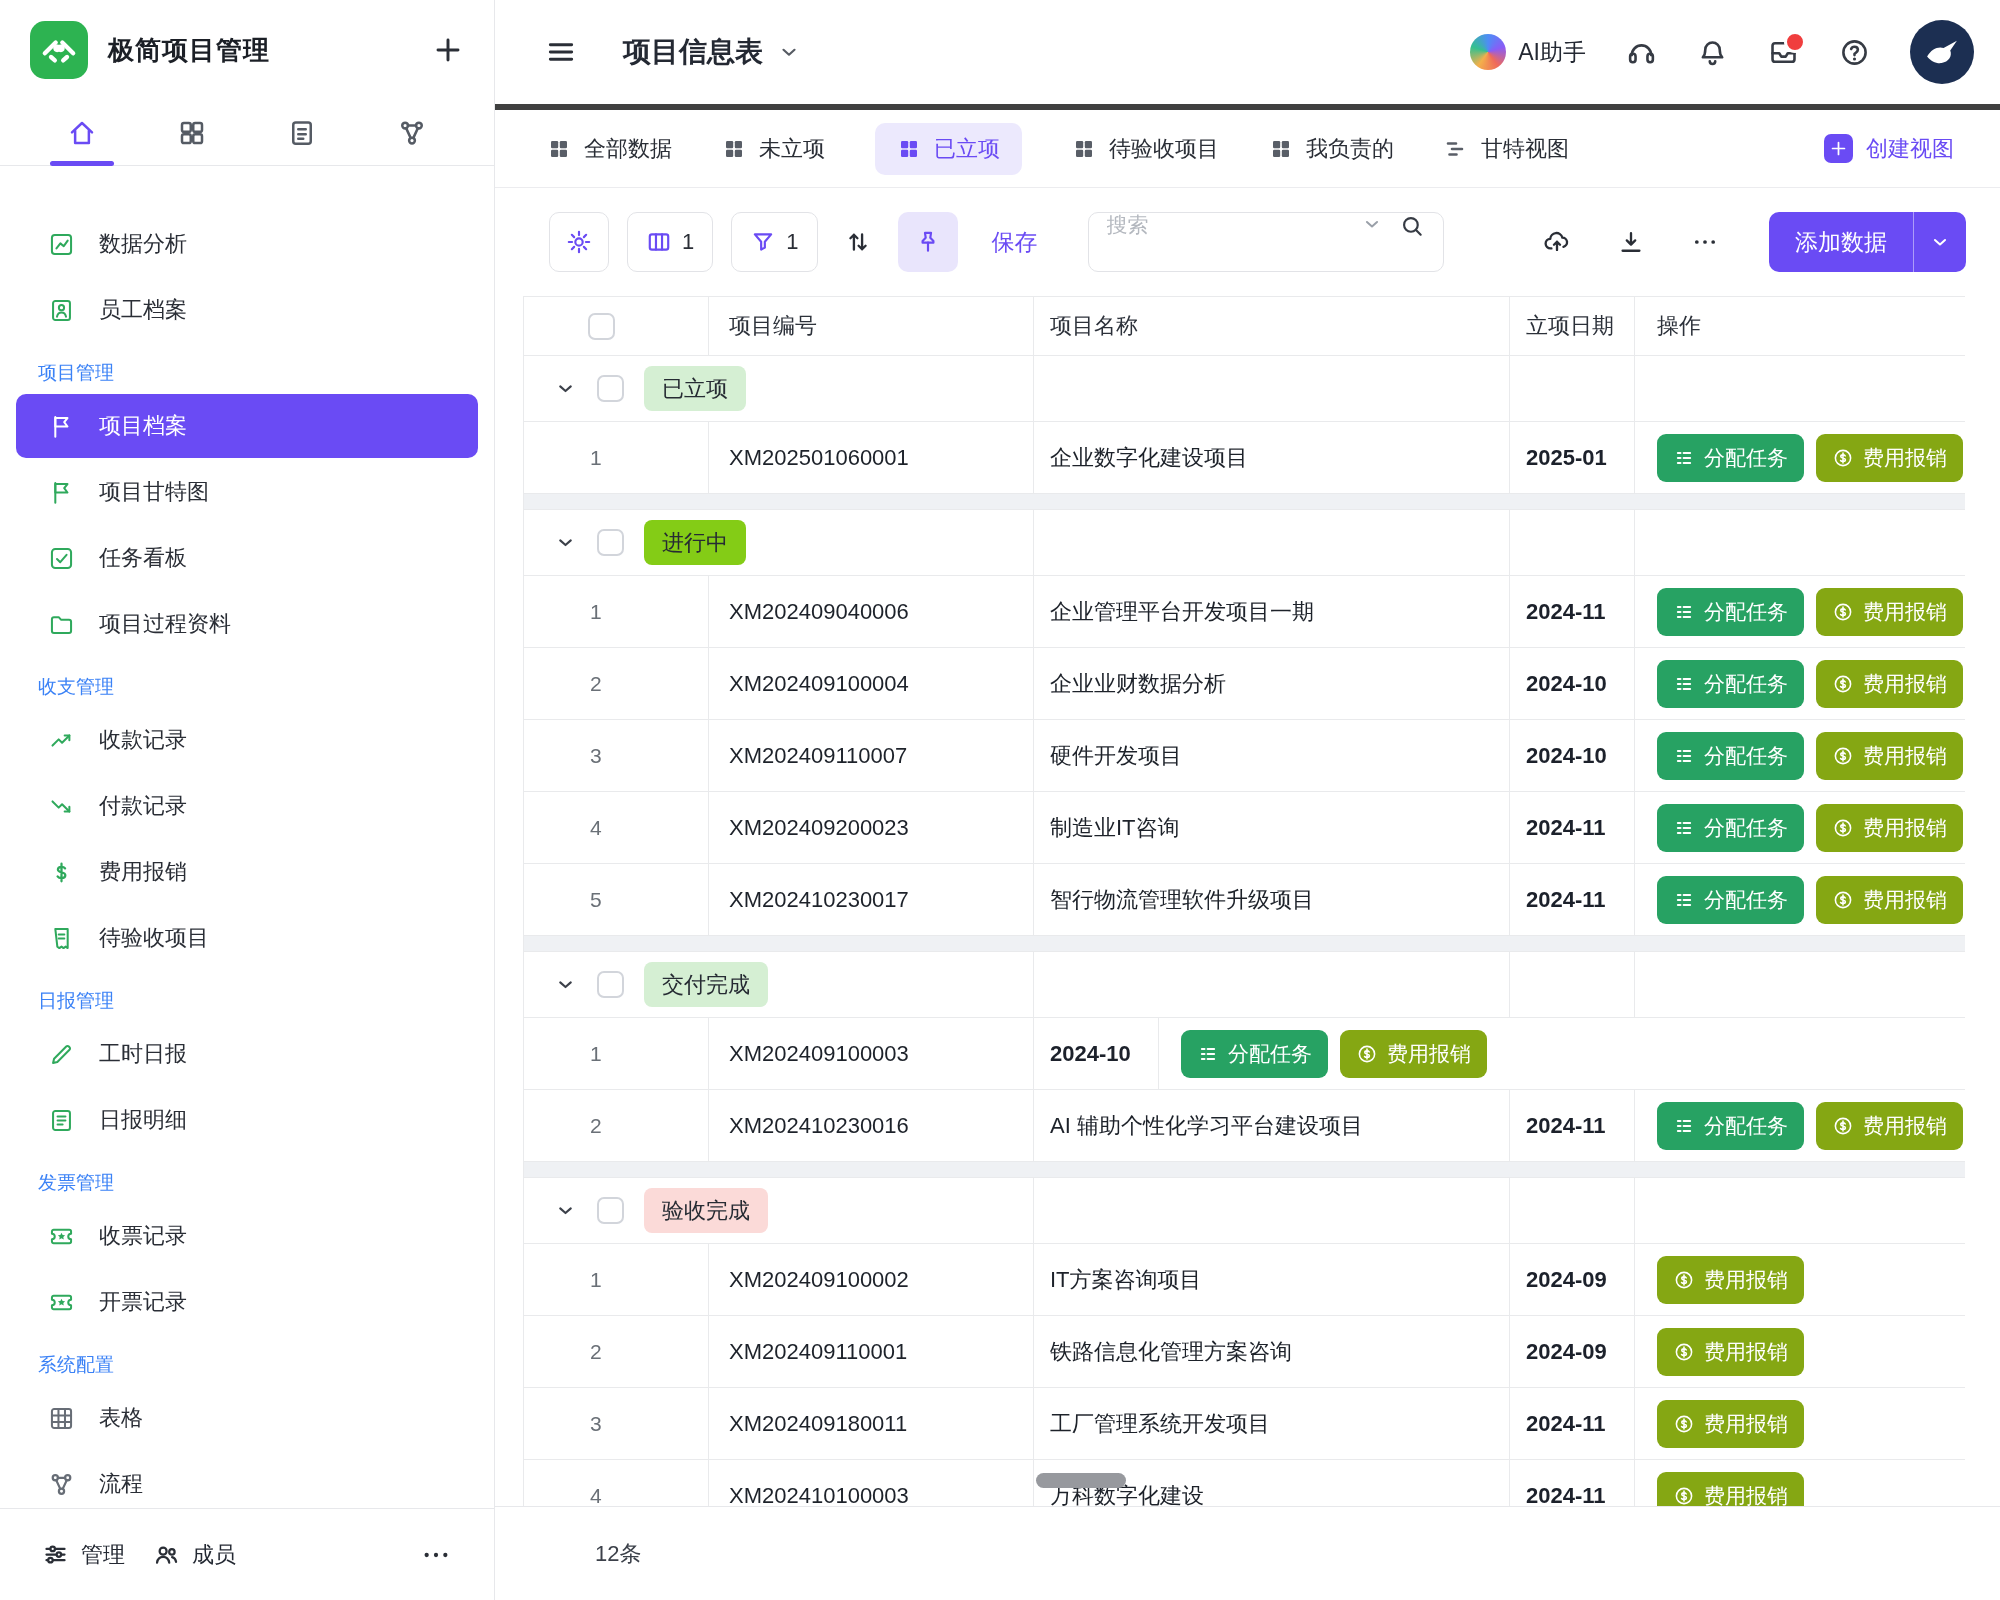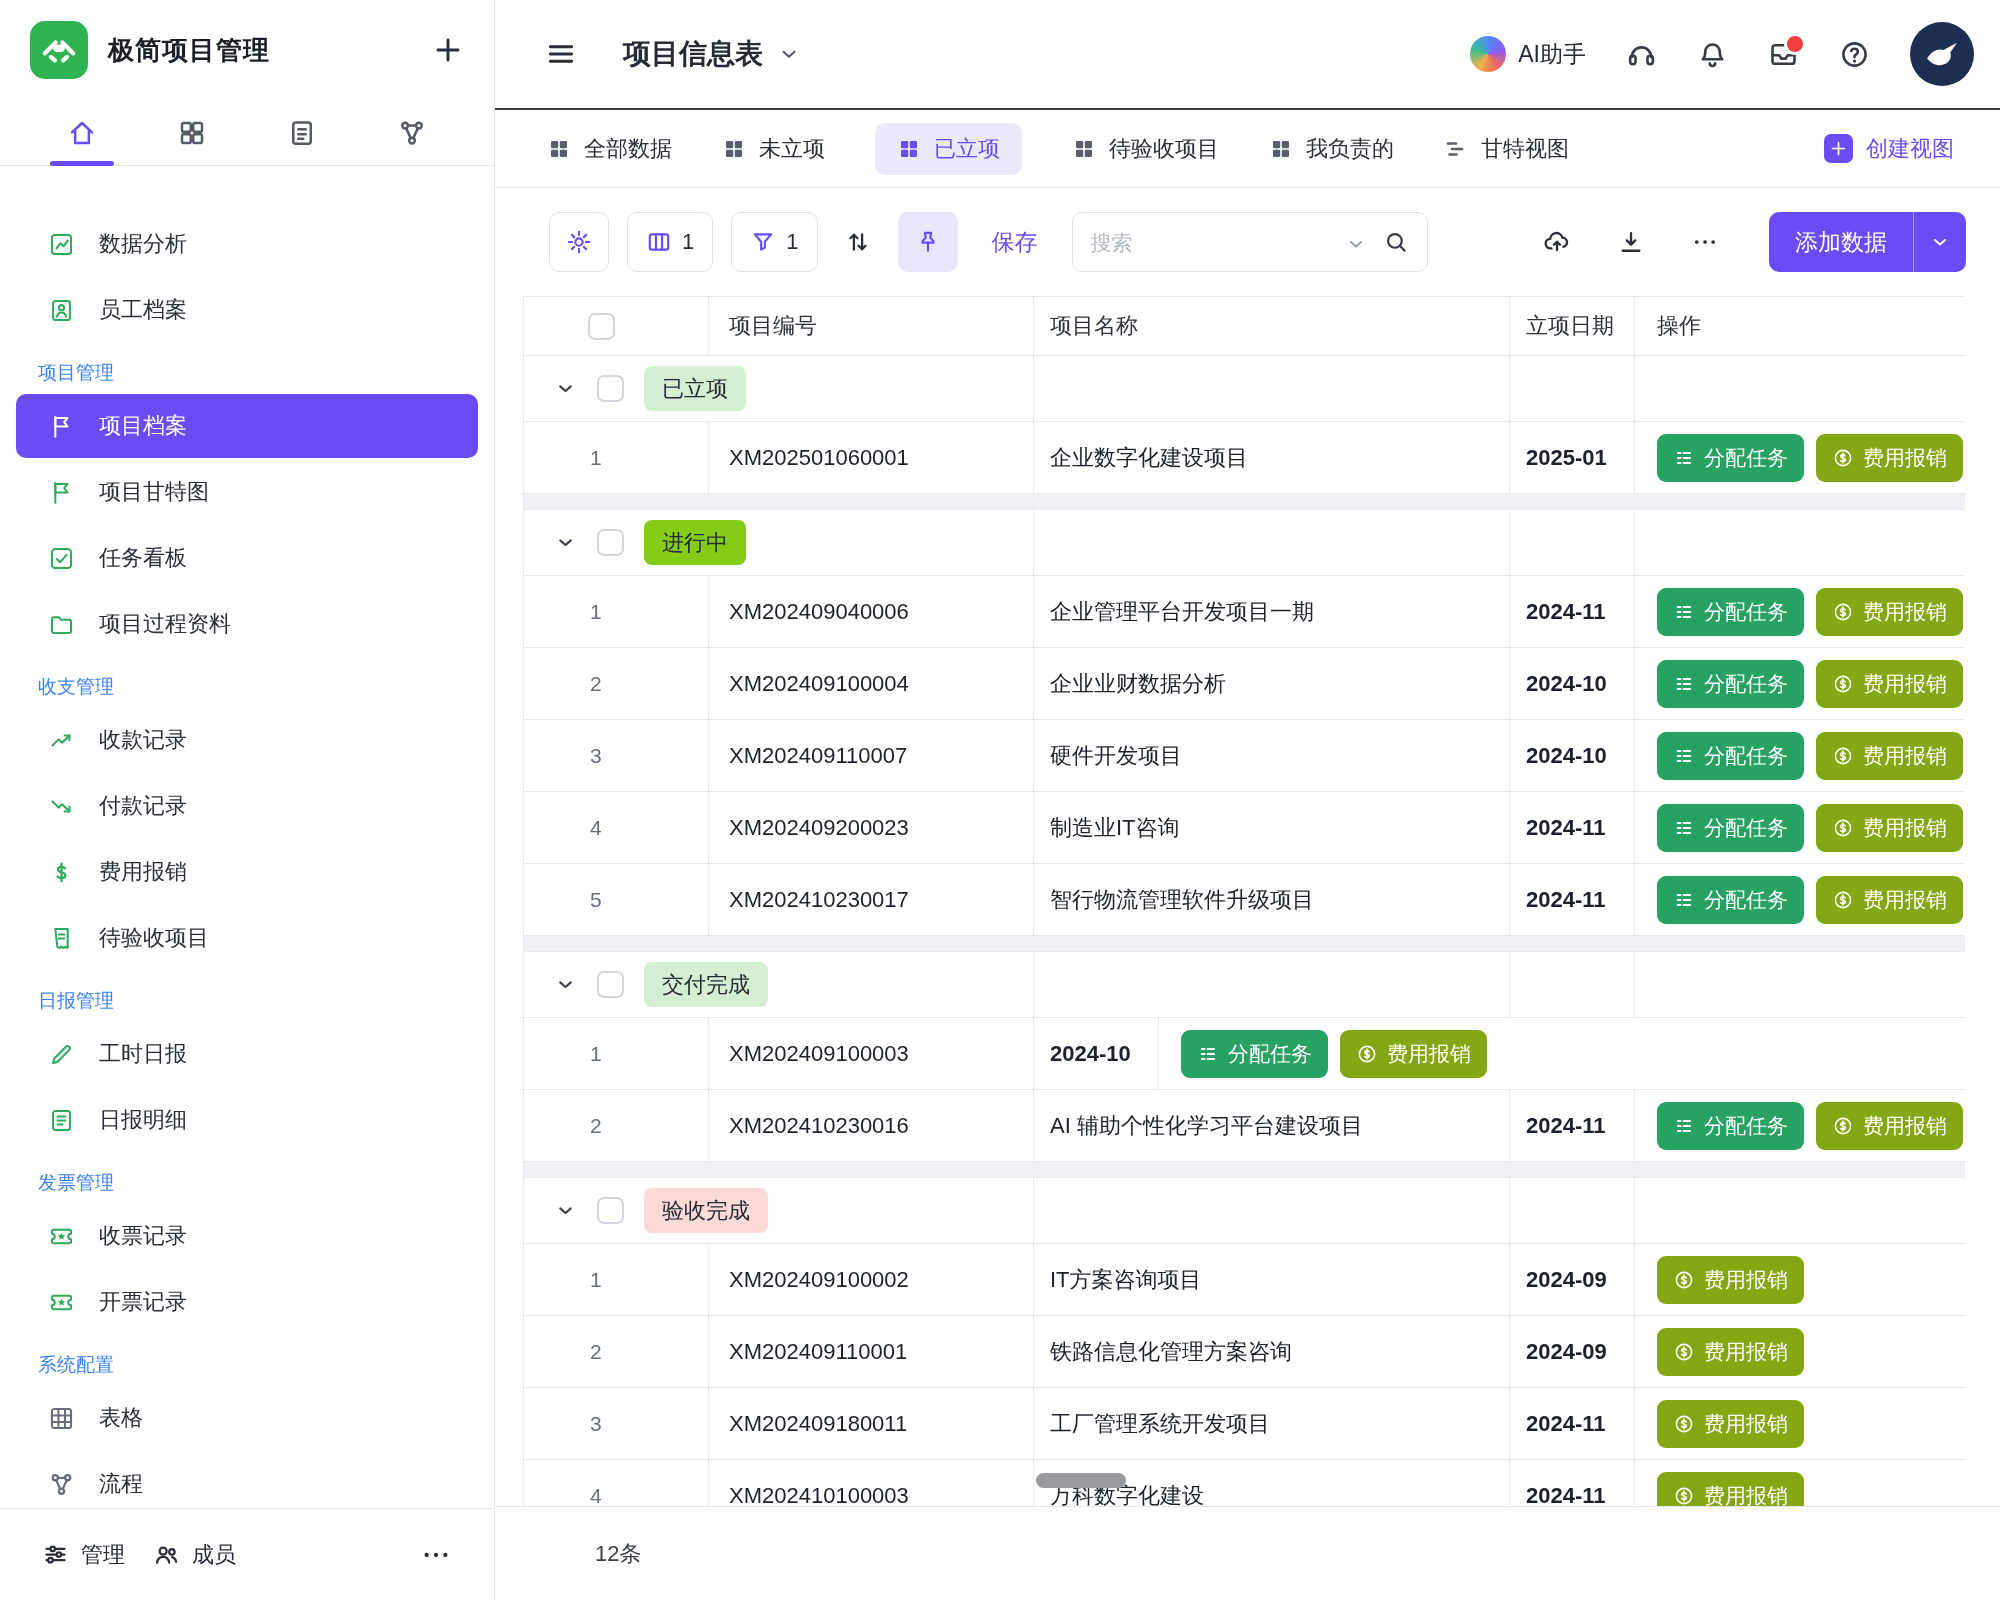--- a/index.html
+++ b/index.html
@@ -28,21 +28,21 @@
   .side-item .ic.gray{color:#676d76}
   .side-item.active{background:#6a4bf4;color:#fff}
   .side-item.active .ic{color:#fff}
   .side-footer{flex:0 0 92px;border-top:1px solid #e7e8eb;display:flex;align-items:center;padding:0 42px;gap:28px;font-size:22px}
   .sf-item{display:flex;align-items:center;gap:12px;cursor:pointer}
   .sf-item .ic{width:27px;height:27px;color:#2a2e36}
   .sf-more{margin-left:auto;width:32px;height:32px;color:#2a2e36;cursor:pointer}
 
   
   .main{flex:1;display:flex;flex-direction:column;min-width:0}
-  .topbar{height:110px;flex:0 0 110px;border-bottom:2px solid #404040;display:flex;align-items:center;padding:0 26px 0 50px}
+  .topbar{height:110px;flex:0 0 110px;border-bottom:6px solid #404040;display:flex;align-items:center;padding:0 26px 0 50px}
   .burger{width:32px;height:32px;color:#2a2e36;cursor:pointer}
   .page-title{margin-left:46px;font-size:28px;font-weight:600;display:flex;align-items:center;gap:14px;cursor:pointer}
   .page-title .ic{width:24px;height:24px;color:#565b63}
   .top-right{margin-left:auto;display:flex;align-items:center;gap:40px}
   .ai{display:flex;align-items:center;gap:12px;font-size:23px;font-weight:500;cursor:pointer}
   .ai-logo{width:36px;height:36px;border-radius:50%;background:conic-gradient(#4e8df6,#8a5cf6,#ef6a5a,#f3b04b,#35c08f,#4e8df6)}
   .tico{width:31px;height:31px;color:#363b44;position:relative;cursor:pointer}
   .tico.mail::after{content:"";position:absolute;top:-6px;right:-7px;width:16px;height:16px;border-radius:50%;background:#f03e3e;border:3px solid #fff}
   .avatar{width:64px;height:64px;border-radius:50%;background:#1c2f52;display:flex;align-items:center;justify-content:center;cursor:pointer}
   .avatar .ic{width:42px;height:42px}
@@ -56,21 +56,21 @@
   .cv-plus{width:29px;height:29px;border-radius:7px;background:#6a4bf4;color:#fff;display:flex;align-items:center;justify-content:center}
   .cv-plus .ic{width:19px;height:19px}
 
   .toolbar{flex:0 0 108px;display:flex;align-items:center;padding:0 34px 0 54px;gap:18px}
   .tbtn{height:60px;border:1px solid #e2e3e7;border-radius:10px;display:flex;align-items:center;justify-content:center;gap:10px;padding:0 18px;font-size:22px;color:#2a2e36;cursor:pointer;background:#fff}
   .tbtn.square{width:60px;padding:0}
   .tbtn .ic{width:26px;height:26px;color:#6a4bf4}
   .tbtn.pin{background:#e9e5fc;border:none}
   .ghost-ic{width:28px;height:28px;color:#2a2e36;margin:0 8px;cursor:pointer}
   .save{color:#6a4bf4;font-size:23px;margin:0 16px;cursor:pointer}
-  .search{width:356px;height:60px;border:1px solid #e2e3e7;border-radius:10px;display:flex;align-items:flex-end;padding:16px 18px;gap:12px}
+  .search{width:356px;height:60px;border:1px solid #e2e3e7;border-radius:10px;display:flex;align-items:flex-start;padding:0 18px;margin-left:16px;gap:12px}
   .search input{border:none;outline:none;flex:1;font-size:21px;font-family:inherit;color:#2a2e36;min-width:0;background:transparent}
   .search input::placeholder{color:#b4b8bf}
   .search .chev{width:22px;height:22px;color:#9aa0a9;cursor:pointer}
   .search .mag{width:26px;height:26px;color:#363b44;margin-left:4px;cursor:pointer}
   .right-icons{display:flex;align-items:center;gap:30px;margin-left:auto}
   .add-data{margin-left:24px;height:60px;border-radius:10px;background:#6a4bf4;color:#fff;display:flex;align-items:center;font-size:23px;cursor:pointer}
   .ad-label{padding:0 26px}
   .ad-sep{width:1px;height:60px;background:rgba(255,255,255,.45)}
   .ad-caret{width:52px;display:flex;align-items:center;justify-content:center}
   .ad-caret .ic{width:22px;height:22px;color:#fff}

